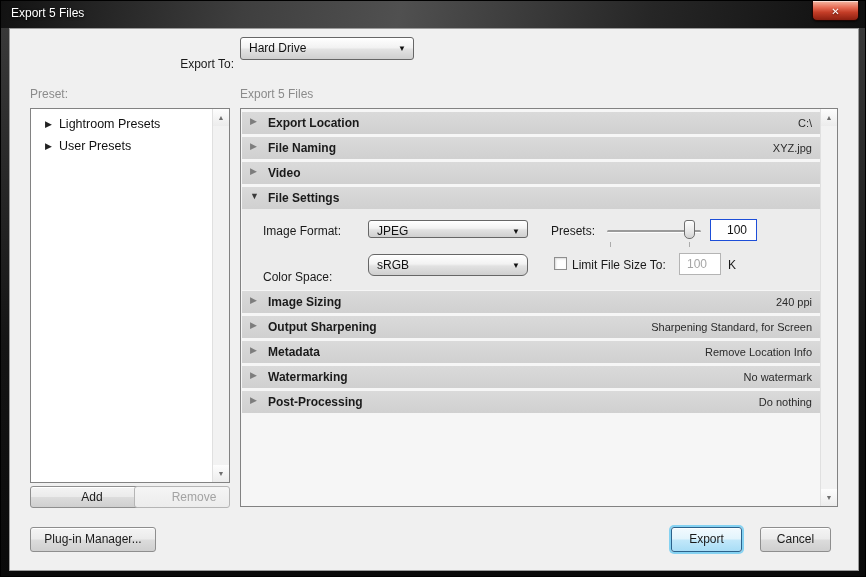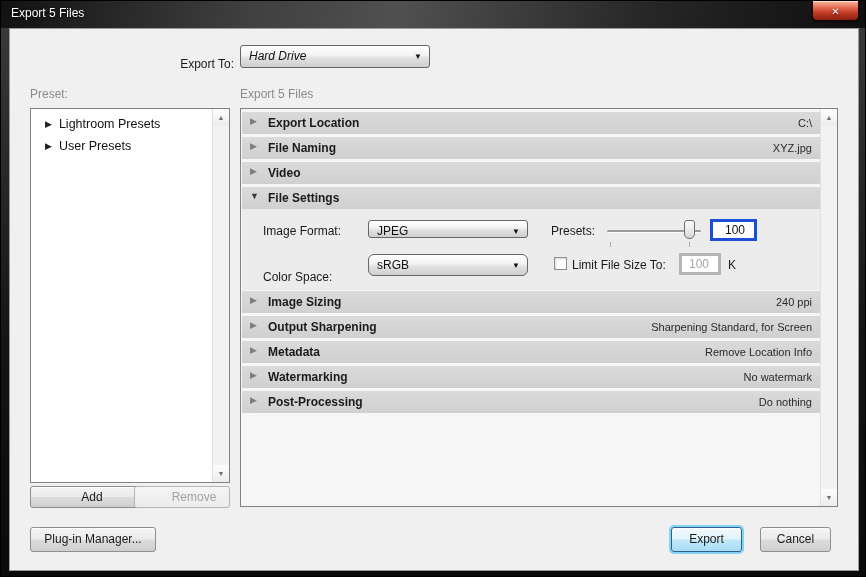--- a/index.html
+++ b/index.html
@@ -111,21 +111,21 @@
   }
   .slider-thumb {
     position:absolute; left:442px; top:11px; width:11px; height:19px;
     background:linear-gradient(#fdfdfd,#e8e8e8 60%,#d2d2d2);
     border:1px solid #6e6e6e; border-radius:3px 3px 5px 5px;
     box-shadow:inset 0 1px 0 #fff; cursor:default;
   }
   .tick { position:absolute; top:33px; width:1px; height:5px; background:#ababab; }
 
   .text-input {
-    position:absolute; height:22px; background:#fff; border:3px solid #1d4ed8;
+    position:absolute; height:22px; background:#fff; border:1px solid #1d4ed8;
     font-family:"Liberation Sans","DejaVu Sans",sans-serif; font-size:12px; color:#111;
   }
   .text-input.right { text-align:right; padding-right:9px; }
   .text-input.disabled { color:#a6a6a6; border-color:#b4b4b4; padding-left:7px; }
 
   .checkbox {
     position:absolute; width:13px; height:13px; background:#fff;
     border:1px solid #8e8e8e; box-shadow:inset 1px 1px 2px rgba(0,0,0,.15); cursor:default;
   }
 </style>
@@ -137,21 +137,21 @@
   <div class="titlebar">
     <span class="title-text">Export 5 Files</span>
     <div class="close-btn">
       <span>✕</span>
     </div>
   </div>
 
   <div class="client">
 
     <div class="black-label" style="left:152px; top:28px; width:72px; text-align:right;">Export To:</div>
-    <div class="dropdown" style="left:230px; top:16px; width:190px;font-style:italic;">
+    <div class="dropdown" style="left:230px; top:8px; width:174px;">
       <span>Hard Drive</span>
       <span class="dd-arrow">▼</span>
     </div>
 
     <div class="gray-label" style="left:20px; top:58px;">Preset:</div>
     <div class="gray-label" style="left:230px; top:58px;">Export 5 Files</div>
 
     <div class="listbox">
       <div class="tree-item" style="top:8px;">
         <span class="tri">▶</span><span>Lightroom Presets</span>

